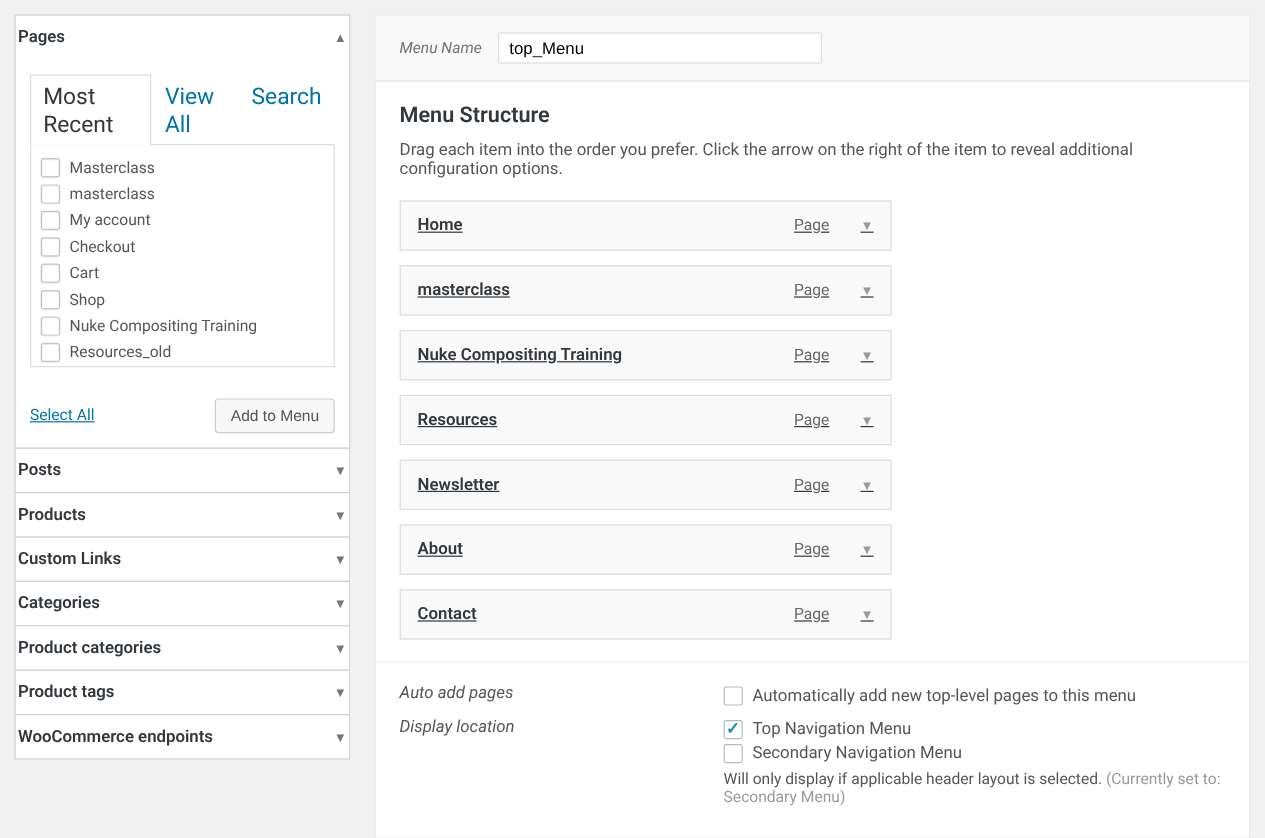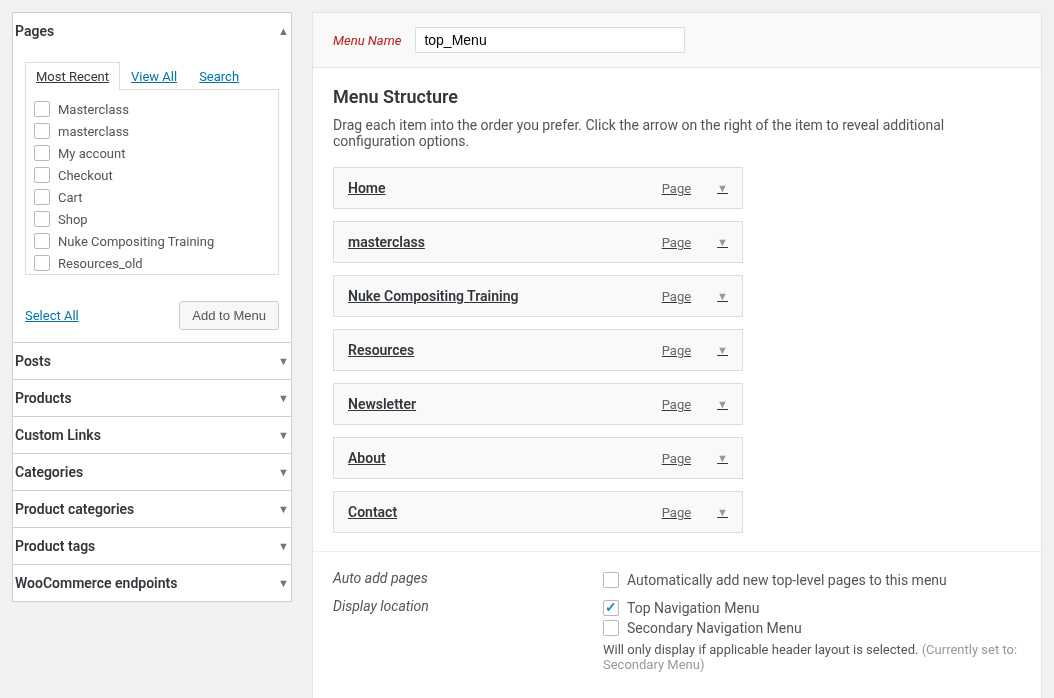--- a/index.html
+++ b/index.html
@@ -9,39 +9,39 @@
 .right { flex: 1; background: #fff; border: 1px solid #e5e5e5; }
 
 
 .acc-item { border: 1px solid #ccd0d4; background: #fff; margin-bottom: -1px; }
 .acc-header { display: flex; justify-content: space-between; align-items: center; padding: 10px 2px; font-weight: 600; cursor: pointer; font-size: 14px; }
 .acc-arrow { color: #72777c; font-size: 11px; }
 .acc-body { padding: 0 12px 12px; }
 
 
 .tabs { display: flex; gap: 0; margin: 12px 0 0; border-bottom: 1px solid #ddd; }
-.tab { padding: 6px 10px; font-size: 13px; color: #0073aa; cursor: pointer; border: 1px solid transparent; border-bottom: none; position: relative; top: 1px; text-decoration: underline; }
+.tab { padding: 6px 10px; font-size: 19px; color: #0073aa; cursor: pointer; border: 1px solid transparent; border-bottom: none; position: relative; top: 1px; }
 .tab[data-active="1"] { color: #32373c; border-color: #ddd; background: #fff; }
 
 
 .checklist { height: 185px; overflow-y: scroll; border: 1px solid #ddd; border-top: none; padding: 8px 6px; }
 .checklist::-webkit-scrollbar { width: 17px; }
 .checklist::-webkit-scrollbar-track { background: #f1f1f1; }
 .checklist::-webkit-scrollbar-thumb { background: #c1c1c1; }
 .check-row { display: flex; align-items: center; gap: 8px; padding: 3px 2px; }
 .check-row input[type=checkbox] { width: 16px; height: 16px; border: 1px solid #b4b9be; }
 .check-row label { color: #555; font-size: 13px; }
 
 .select-row { display: flex; justify-content: space-between; align-items: center; margin-top: 26px; }
 .select-all { color: #0073aa; text-decoration: underline; font-size: 13px; }
 .btn { background: #f7f7f7; border: 1px solid #ccc; border-radius: 3px; padding: 6px 12px; font-size: 13px; color: #555; cursor: pointer; }
 
 
 .name-row { display: flex; align-items: center; gap: 14px; padding: 14px 20px; background: #f9f9f9; border-bottom: 1px solid #e5e5e5; }
-.name-row label { font-style: italic; color: #b91c1c; }
+.name-row label { font-style: italic; color: #737373; }
 .name-row input { width: 270px; padding: 4px 8px; border: 1px solid #ddd; font-size: 14px; }
 
 .section { padding: 18px 20px; }
 .section h3 { font-size: 18px; font-weight: 600; margin-bottom: 10px; }
 .hint { color: #555; font-size: 14px; margin-bottom: 18px; }
 
 .menu-items { display: flex; flex-direction: column; gap: 12px; }
 .menu-card { width: 410px; border: 1px solid #ddd; background: #f9f9f9; display: flex; justify-content: space-between; align-items: center; padding: 12px 14px; cursor: move; text-decoration: underline; }
 .menu-card .title { font-weight: 600; font-size: 14px; }
 .menu-card .type-wrap { display: flex; align-items: center; gap: 26px; color: #666; }

